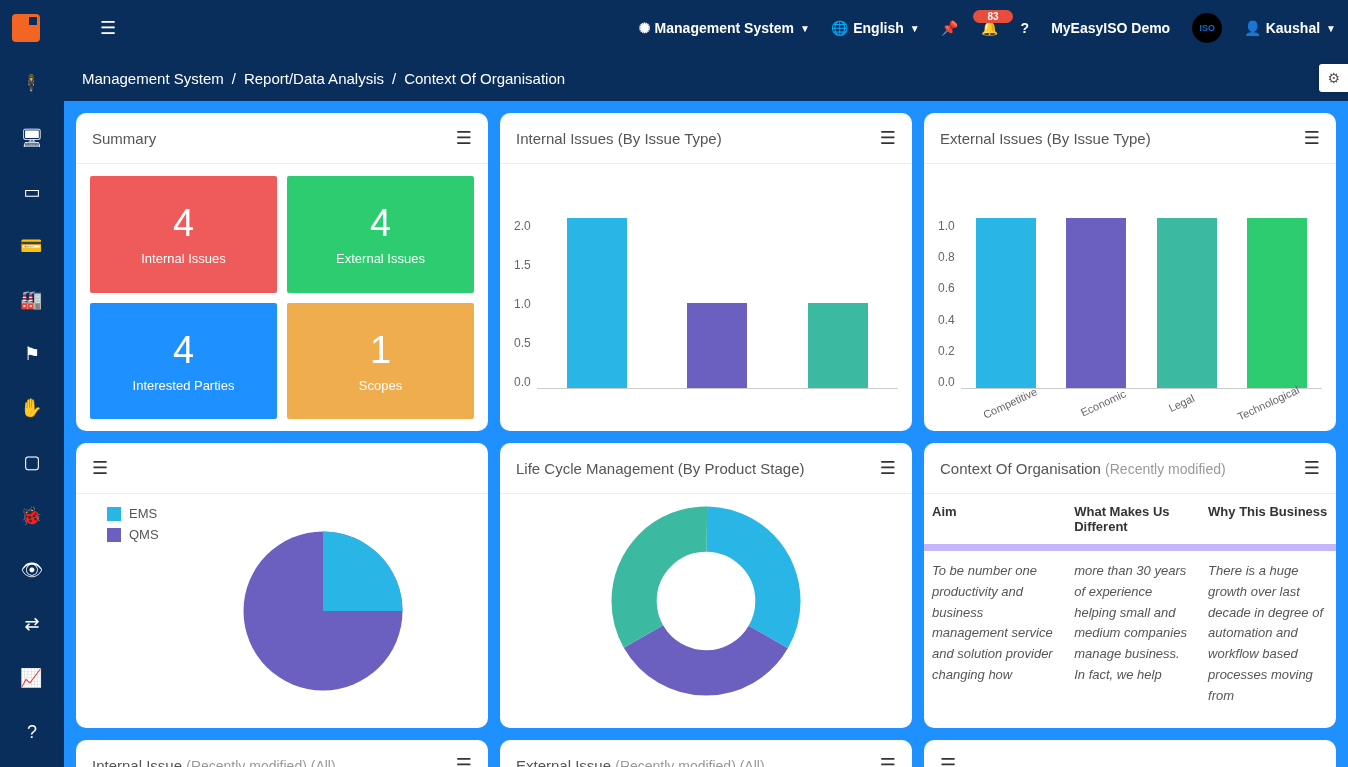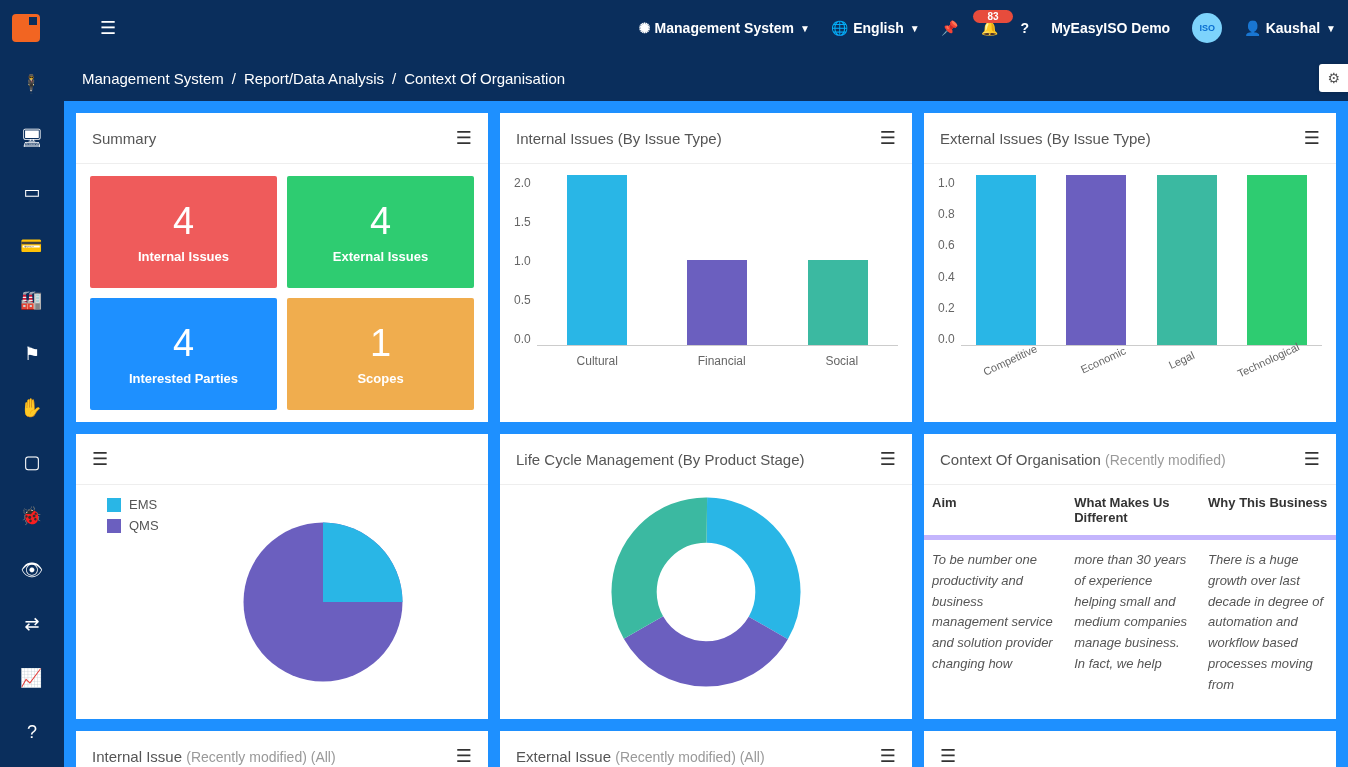--- a/index.html
+++ b/index.html
@@ -6,58 +6,58 @@
 body { font-family: -apple-system, "Segoe UI", Arial, sans-serif; font-size: 14px; color: #333; background: #1e90ff; overflow-x: hidden; }
 .topbar { background: #0a2e5c; color: #fff; height: 56px; display: flex; align-items: center; padding: 0 12px; position: relative; z-index: 10; }
 .topbar .logo { width: 28px; height: 28px; background: #f26522; border-radius: 4px; position: relative; margin-right: 60px; }
 .topbar .logo::before { content: ""; position: absolute; top: 3px; right: 3px; width: 8px; height: 8px; background: #0a2e5c; }
 .topbar .toggle-icon { color: #fff; font-size: 18px; cursor: pointer; }
 .topbar .right { margin-left: auto; display: flex; align-items: center; gap: 22px; }
 .topbar .item { color: #fff; display: flex; align-items: center; gap: 4px; cursor: pointer; font-weight: 600; font-size: 14px; }
 .topbar .caret { font-size: 10px; margin-left: 2px; }
 .topbar .bell-wrap { position: relative; }
 .topbar .badge { position: absolute; top: -10px; right: -14px; background: #e74c3c; color: #fff; font-size: 10px; font-weight: 700; padding: 1px 14px; border-radius: 8px; }
-.topbar .avatar { width: 30px; height: 30px; border-radius: 50%; background: #7dd3fc; display: flex; align-items: center; justify-content: center; font-size: 9px; font-weight: 700; color: #0a6ed1; }
+.topbar .avatar { width: 30px; height: 30px; border-radius: 50%; background: #000000; display: flex; align-items: center; justify-content: center; font-size: 9px; font-weight: 700; color: #0a6ed1; }
 .sidebar { position: fixed; left: 0; top: 56px; bottom: 0; width: 64px; background: #0a2e5c; display: flex; flex-direction: column; align-items: center; padding-top: 16px; gap: 30px; z-index: 5; }
 .sidebar .sicon { color: #fff; font-size: 18px; cursor: pointer; width: 36px; height: 24px; display: flex; align-items: center; justify-content: center; }
 .main { margin-left: 64px; }
 .breadcrumb { background: #0a2e5c; color: #fff; padding: 14px 18px; font-size: 15px; display: flex; gap: 8px; align-items: center; }
 .breadcrumb a { color: #fff; text-decoration: none; cursor: pointer; }
 .breadcrumb .sep { color: #fff; }
 .settings-tab { position: fixed; right: 0; top: 64px; background: #fff; padding: 6px 8px; border-radius: 3px 0 0 3px; box-shadow: 0 0 4px rgba(0,0,0,0.2); cursor: pointer; z-index: 20; color: #555; }
 .content { padding: 12px; display: grid; grid-template-columns: repeat(3, 1fr); gap: 12px; }
-.panel { background: #fff; border-radius: 0; display: flex; flex-direction: column; }
+.panel { background: #fff; border-radius: 10px; display: flex; flex-direction: column; }
 .panel-header { display: flex; align-items: center; justify-content: space-between; padding: 14px 16px; border-bottom: 1px solid #eee; }
 .panel-title { font-size: 15px; color: #555; font-weight: 400; }
 .panel-title .muted { color: #999; font-size: 14px; }
 .panel-menu { font-size: 18px; cursor: pointer; color: #333; }
 .panel-body { padding: 12px 14px; flex: 1; }
 .summary-grid { display: grid; grid-template-columns: 1fr 1fr; gap: 10px; height: 100%; }
 .stat { border-radius: 2px; display: flex; flex-direction: column; align-items: center; justify-content: center; color: #fff; padding: 24px 8px; }
 .stat .num { font-size: 38px; font-weight: 300; }
-.stat .lbl { font-size: 13px; margin-top: 6px; font-weight: 700; }
+.stat .lbl { font-size: 13px; margin-top: 6px; font-weight: 400; }
 .stat.red { background: #ef5b5b; }
 .stat.green { background: #2ecc71; }
 .stat.blue { background: #1e90ff; }
 .stat.orange { background: #f0ad4e; }
 
-.chart-area { height: 200px; position: relative; display: flex; }
+.chart-area { height: 200px; position: relative; display: flex; margin-top: 43px; }
 .y-axis { display: flex; flex-direction: column; justify-content: space-between; font-size: 12px; color: #666; padding-right: 6px; text-align: right; height: 170px; }
 .bars-region { flex: 1; position: relative; }
 .bars-plot { height: 170px; display: flex; align-items: flex-end; justify-content: space-around; border-bottom: 1px solid #ccc; }
 .bar { width: 60px; }
 .bar-labels { display: flex; justify-content: space-around; padding-top: 8px; font-size: 12px; color: #666; }
 .bar-labels.rot span { transform: rotate(-25deg); display: inline-block; font-size: 11px; }
 
 .legend { font-size: 13px; color: #555; }
 .legend-row { display: flex; align-items: center; gap: 8px; margin-bottom: 6px; padding-left: 17px; }
 .legend-sw { width: 14px; height: 14px; }
 
 .ctx-table { width: 100%; border-collapse: collapse; font-size: 13px; }
-.ctx-table th { text-align: left; padding: 10px 8px; font-weight: 700; color: #333; border-bottom: 5px solid #c4b5fd; vertical-align: top; }
+.ctx-table th { text-align: left; padding: 10px 8px; font-weight: 700; color: #333; border-bottom: 7px solid #c4b5fd; vertical-align: top; }
 .ctx-table td { padding: 10px 8px; color: #555; vertical-align: top; line-height: 1.6; font-style: italic; }
 .flex-row { display: flex; gap: 14px; }
 svg { display: block; }
 </style>
 </head>
 <body>
 
 <div class="topbar">
   <div class="logo"></div>
   <span class="toggle-icon">☰</span>
@@ -160,25 +160,20 @@
               <span>1.5</span>
               <span>1.0</span>
               <span>0.5</span>
               <span>0.0</span>
             </div>
             <div class="bars-region">
               <div class="bars-plot">
                 <div class="bar" style="height: 170px; background: rgb(41, 182, 230);"></div>
                 <div class="bar" style="height: 85px; background: rgb(107, 95, 191);"></div>
                 <div class="bar" style="height: 85px; background: rgb(59, 185, 161);"></div>
-              </div>
-              <div class="bar-labels">
-                <span>Cultural</span>
-                <span>Financial</span>
-                <span>Social</span>
               </div>
             </div>
           </div>
       </div>
     </div>
 
     <div class="panel">
       <div class="panel-header">
         <span class="panel-title">External Issues (By Issue Type)</span>
         <span class="panel-menu">☰</span>

